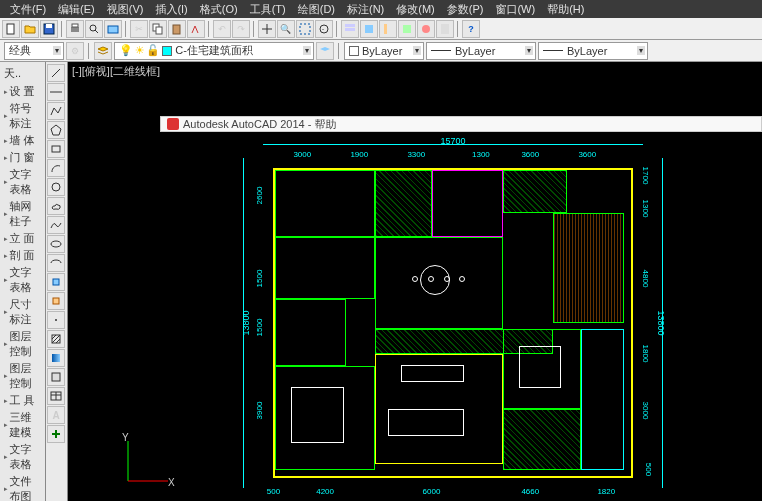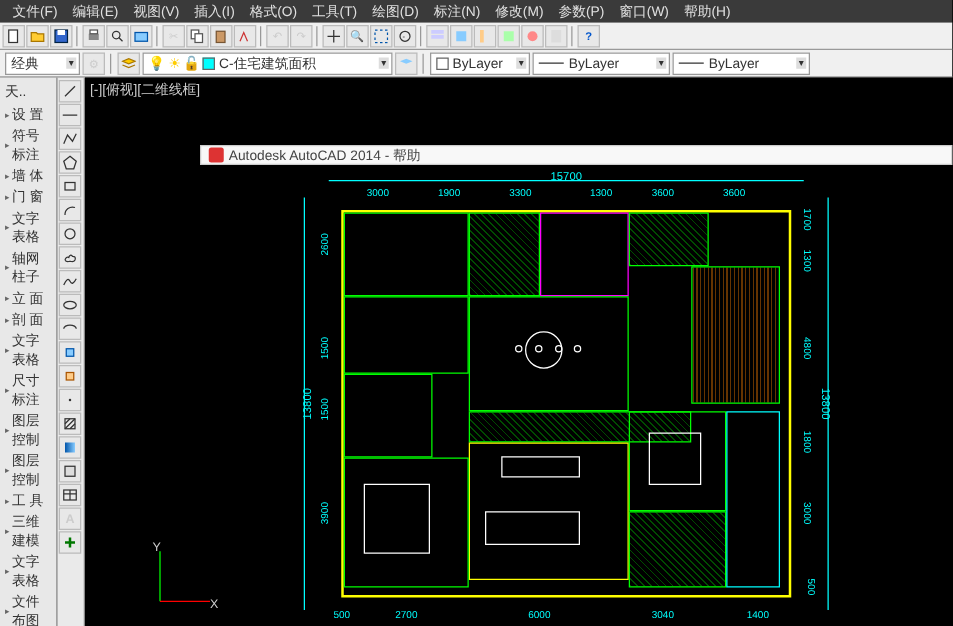--- a/index.html
+++ b/index.html
@@ -363,24 +363,24 @@
       <div class="overall-dim dim-v-right">13800</div>
 
       <div class="seg-dim" style="top:-8px;left:8%">3000</div>
       <div class="seg-dim" style="top:-8px;left:23%">1900</div>
       <div class="seg-dim" style="top:-8px;left:38%">3300</div>
       <div class="seg-dim" style="top:-8px;left:55%">1300</div>
       <div class="seg-dim" style="top:-8px;left:68%">3600</div>
       <div class="seg-dim" style="top:-8px;left:83%">3600</div>
 
       <div class="seg-dim" style="bottom:-8px;left:1%">500</div>
-      <div class="seg-dim" style="bottom:-8px;left:14%">2700</div>
+      <div class="seg-dim" style="bottom:-8px;left:14%">4200</div>
       <div class="seg-dim" style="bottom:-8px;left:42%">6000</div>
-      <div class="seg-dim" style="bottom:-8px;left:68%">3040</div>
-      <div class="seg-dim" style="bottom:-8px;left:88%">1400</div>
+      <div class="seg-dim" style="bottom:-8px;left:68%">4660</div>
+      <div class="seg-dim" style="bottom:-8px;left:88%">1820</div>
 
       <div class="seg-dim" style="left:-12px;top:10%;transform:rotate(-90deg)">2600</div>
       <div class="seg-dim" style="left:-12px;top:35%;transform:rotate(-90deg)">1500</div>
       <div class="seg-dim" style="left:-12px;top:50%;transform:rotate(-90deg)">1500</div>
       <div class="seg-dim" style="left:-12px;top:75%;transform:rotate(-90deg)">3900</div>
 
       <div class="seg-dim" style="right:-12px;top:4%;transform:rotate(90deg)">1700</div>
       <div class="seg-dim" style="right:-12px;top:14%;transform:rotate(90deg)">1300</div>
       <div class="seg-dim" style="right:-12px;top:35%;transform:rotate(90deg)">4800</div>
       <div class="seg-dim" style="right:-12px;top:58%;transform:rotate(90deg)">1800</div>

